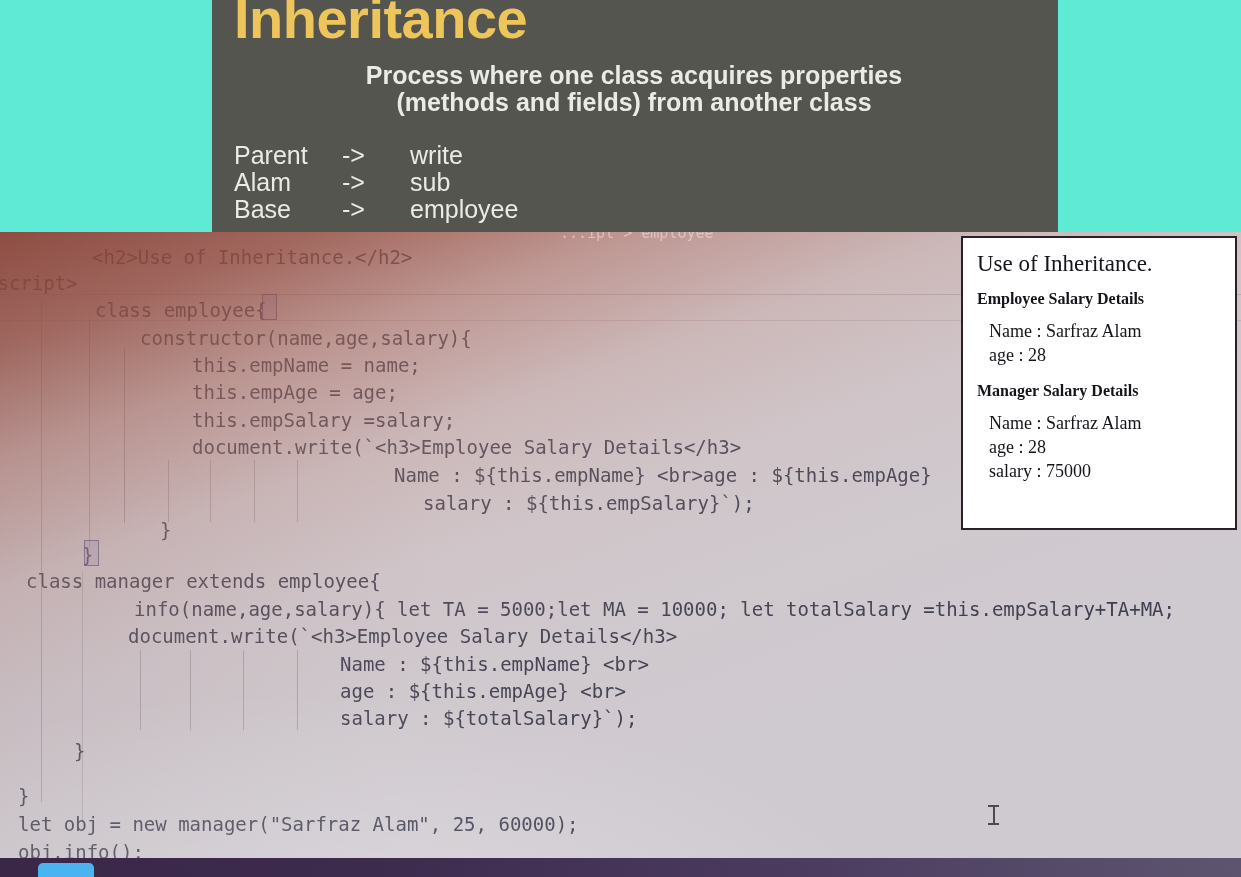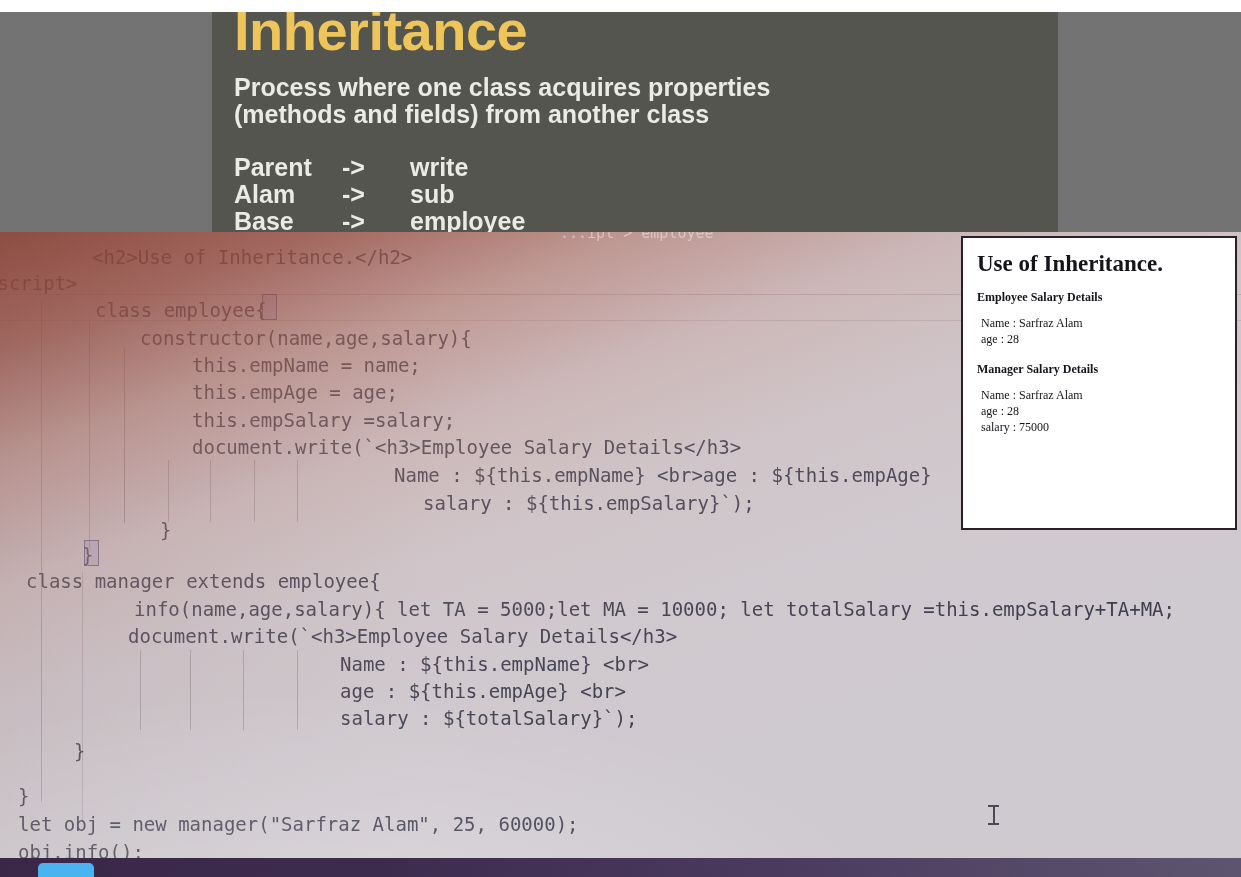--- a/index.html
+++ b/index.html
@@ -6,44 +6,45 @@
   html,body{margin:0;padding:0;}
   body{
     width:1241px;height:877px;overflow:hidden;
     background:#ffffff;
     font-family:"Liberation Sans",sans-serif;
     position:relative;
   }
 
   
   #slide-region{
-    position:absolute;left:0;top:12px;width:1241px;height:296px;
-    background:#737373;
+    position:absolute;left:0;top:0;width:1241px;height:296px;
+    background:#5eead4;
   }
   #slide{
     position:absolute;left:212px;top:0;width:846px;height:232px;
     background:#55554f;
     overflow:hidden;
   }
   #slide-title{
     position:absolute;left:22px;top:-14px;
     font-size:56px;font-weight:700;letter-spacing:-0.5px;
     color:#edc55a;
     font-family:"Liberation Sans",sans-serif;
     white-space:nowrap;
   }
   #slide-desc{
     position:absolute;left:22px;top:62px;width:800px;
     font-size:25px;font-weight:700;line-height:1.08;
     color:#ebebe6;
     white-space:pre-line;
+    text-align:center;
   }
   #slide-pairs{
     position:absolute;left:22px;top:142px;
-    font-size:25px;font-weight:700;line-height:1.08;
+    font-size:25px;font-weight:400;line-height:1.08;
     color:#ebebe6;
   }
   .pair-row{display:flex;}
   .pair-left{width:108px;}
   .pair-arrow{width:68px;}
   .pair-right{}
 
   
   #editor{
     position:absolute;left:0;top:232px;width:1241px;height:818px;
@@ -105,23 +106,23 @@
   #output{
     position:absolute;left:961px;top:236px;width:276px;height:294px;
     background:#ffffff;
     border:2px solid #2b2028;
     box-sizing:border-box;
     padding:12px 14px 0 14px;
     font-family:"Liberation Serif",serif;
     color:#14141a;
     overflow:hidden;
   }
-  .out-h2{font-size:23px;font-weight:700;margin:2px 0 14px 0;line-height:1;}
-  .out-h3{font-size:12px;font-weight:700;margin:16px 0 12px 0;line-height:1;}
-  .out-p{font-size:12px;line-height:1.34;margin:0 0 16px 4px;}
+  .out-h2{font-size:23px;font-weight:400;margin:2px 0 14px 0;line-height:1;}
+  .out-h3{font-size:16px;font-weight:700;margin:16px 0 12px 0;line-height:1;}
+  .out-p{font-size:18px;line-height:1.34;margin:0 0 16px 12px;}
 
   
   #taskbar{
     position:absolute;left:0;bottom:0;width:1241px;height:19px;
     background:linear-gradient(90deg,#3a2748 0%,#3d2b4e 30%,#4a3a5e 62%,#5d5570 100%);
     overflow:hidden;
   }
   #taskbar-chip{
     position:absolute;left:38px;top:5px;width:56px;height:18px;
     background:#49b4ef;border-radius:5px;

